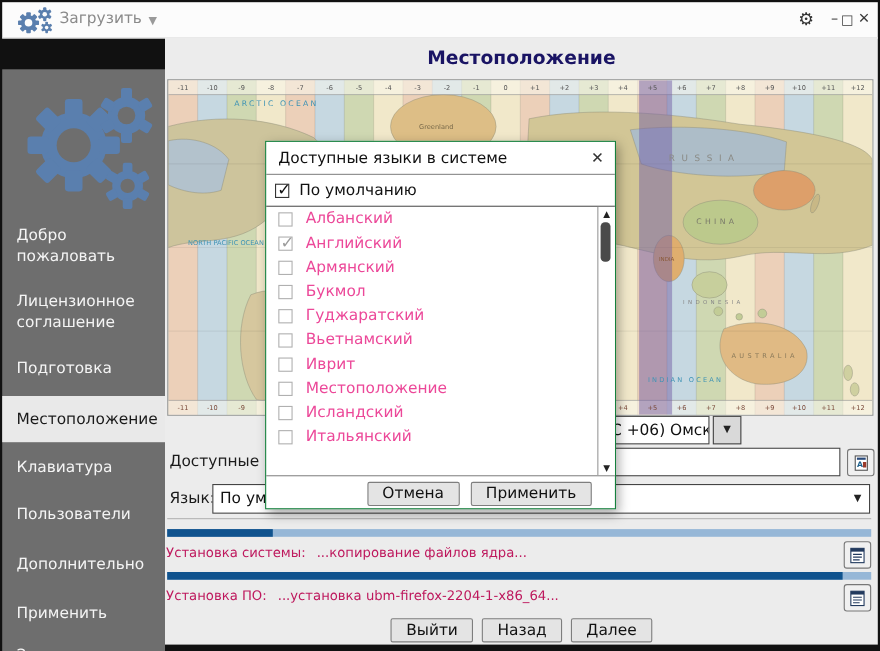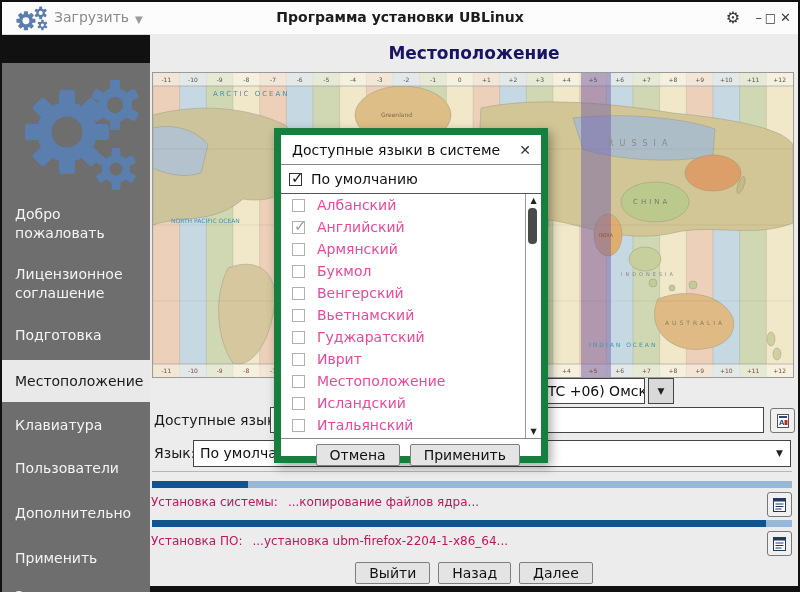--- a/index.html
+++ b/index.html
@@ -45,21 +45,21 @@
   .prow{position:absolute;left:1px;font-size:12px;color:#be185d;white-space:nowrap;}
   .prow1{top:461px;}.prow2{top:500px;}
   .prow .plabel{margin-right:10px;}
   .log-btn{position:absolute;left:617px;width:25px;height:25px;background:#f0f0f0;border:1px solid #777;border-radius:3px;box-sizing:border-box;display:flex;align-items:center;justify-content:center;cursor:pointer;}
   .log-btn1{top:458px;}.log-btn2{top:497px;}
 
   .footer-row{position:absolute;left:0;top:528px;width:100%;display:flex;justify-content:center;gap:8px;}
   .btn{background:#e4e4e4;border:1px solid #7e7e7e;border-radius:2px;font-family:inherit;font-size:14px;color:#111;padding:2px 13px;cursor:pointer;}
 
   
-  .dialog{position:absolute;left:274px;top:128px;width:274px;height:335px;background:#fff;border:7px solid #15803d;box-sizing:border-box;z-index:10;box-shadow:3px 4px 10px rgba(0,0,0,0.35);}
+  .dialog{position:absolute;left:241px;top:128px;width:319px;height:335px;background:#fff;border:1px solid #15803d;box-sizing:border-box;z-index:10;box-shadow:3px 4px 10px rgba(0,0,0,0.35);}
   .dlg-title{height:29px;border-bottom:1px solid #888;display:flex;align-items:center;padding-left:11px;font-size:14px;color:#111;}
   .dlg-close{margin-left:auto;padding-right:10px;font-size:14px;color:#333;cursor:pointer;}
   .dlg-default{height:28px;border-bottom:1px solid #555;display:flex;align-items:center;padding-left:8px;font-size:14px;color:#111;cursor:pointer;}
   .dlg-default .lbl{margin-left:9px;}
   .dlg-list{position:relative;height:244px;border-bottom:1px solid #888;overflow:hidden;}
   .lang-item{height:22px;display:flex;align-items:center;padding-left:11px;font-size:14px;color:#ec4899;cursor:pointer;}
   .lang-item .lang-name{margin-left:12px;}
   .cb{width:13px;height:13px;border:1px solid #b0b0b0;background:#fff;position:relative;flex:none;box-sizing:border-box;}
   .cb.dark{border-color:#333;}
   .cb.checked::after{content:"✓";position:absolute;left:1px;top:-5px;font-size:15px;font-weight:bold;color:#9b9b9b;}
@@ -115,21 +115,20 @@
               <rect x="-1.4" y="-6" width="2.8" height="2.8" rx="0.8" transform="rotate(300)"></rect>
             </g>
           <circle r="1.9" fill="#fcfcfc"></circle>
         </g>
       </g>
     </svg>
     <div class="load-button">
       <span>Загрузить</span>
       <span class="caret">▼</span>
     </div>
-    <div class="win-title">Программа установки UBLinux</div>
     <div class="top-gear">⚙</div>
     <div class="wc min">–</div>
     <div class="wc max">□</div>
     <div class="wc close">✕</div>
   </div>
 
   <div class="sidebar">
     <svg class="side-logo" width="134" height="134" viewBox="0 0 134 134">
       <g fill="#5a7fae">
         <g transform="translate(57,59)">
@@ -420,29 +419,25 @@
         <div class="lang-item">
           <span class="cb"></span>
           <span class="lang-name">Армянский</span>
         </div>
         <div class="lang-item">
           <span class="cb"></span>
           <span class="lang-name">Букмол</span>
         </div>
         <div class="lang-item">
           <span class="cb"></span>
-          <span class="lang-name">Венгерский</span>
+          <span class="lang-name">Гуджаратский</span>
         </div>
         <div class="lang-item">
           <span class="cb"></span>
           <span class="lang-name">Вьетнамский</span>
-        </div>
-        <div class="lang-item">
-          <span class="cb"></span>
-          <span class="lang-name">Гуджаратский</span>
         </div>
         <div class="lang-item">
           <span class="cb"></span>
           <span class="lang-name">Иврит</span>
         </div>
         <div class="lang-item">
           <span class="cb"></span>
           <span class="lang-name">Местоположение</span>
         </div>
         <div class="lang-item">

